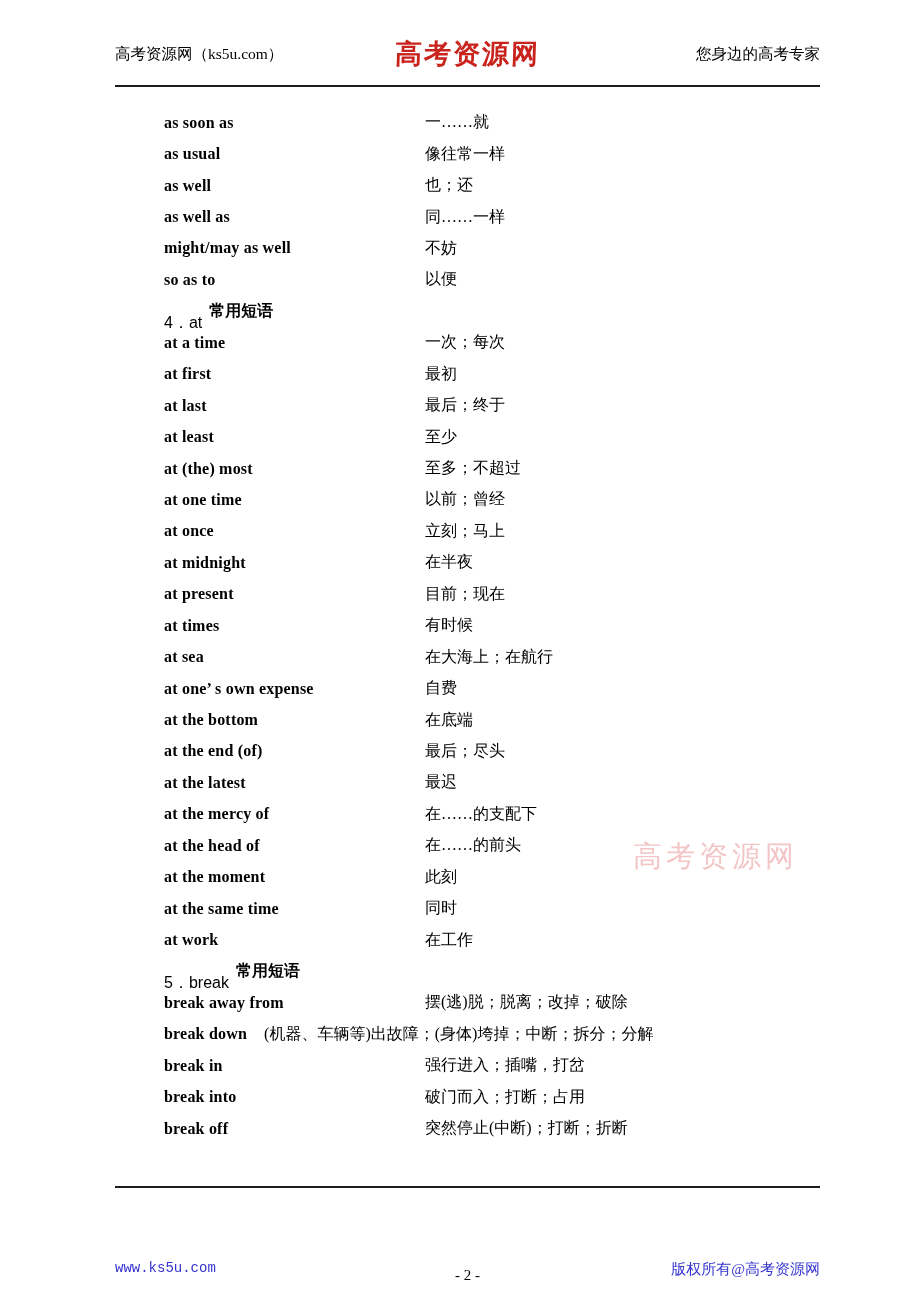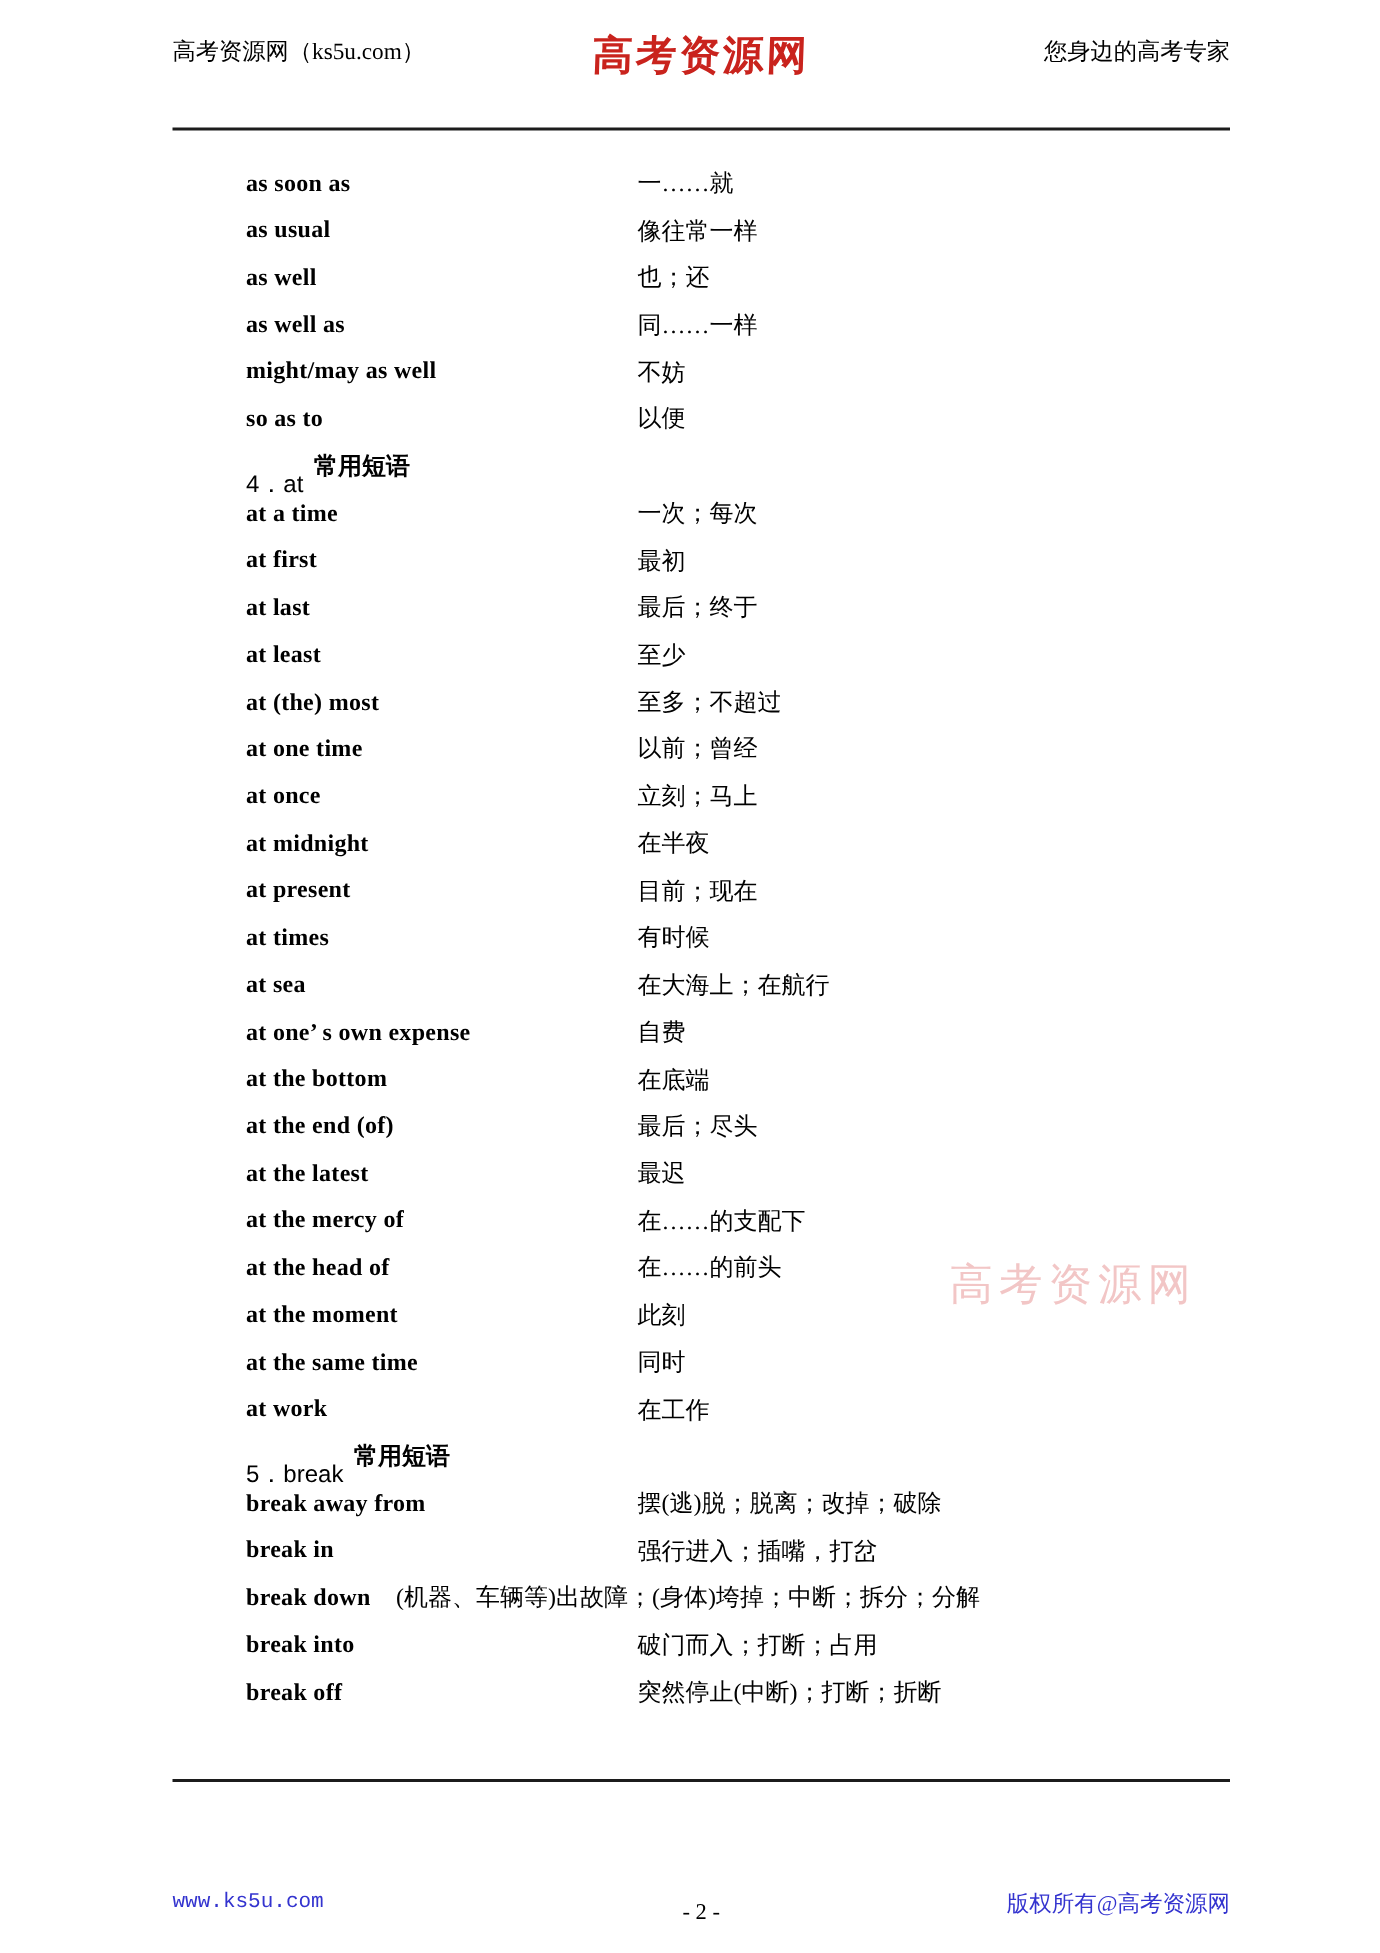--- a/index.html
+++ b/index.html
@@ -4,22 +4,22 @@
 <style>
   html,body { margin:0; padding:0; background:#ffffff; }
   .page {
     position:relative; width:920px; height:1302px; background:#ffffff;
     overflow:hidden; color:#000;
     font-family:"Liberation Serif","DejaVu Serif",serif;
   }
 
   
   .header {
-    position:absolute; left:115px; top:24px; width:705px; height:42px;
-    display:flex; align-items:flex-start;
+    position:absolute; left:115px; top:34px; width:705px; height:42px;
+    display:flex; align-items:center;
   }
   .header-left  { flex:1; font-size:15.5px; padding-bottom:1px; white-space:nowrap; }
   .header-logo  { font-size:27px; font-weight:bold; letter-spacing:2px;
                   line-height:1; padding-bottom:2px; white-space:nowrap;
                   transform:skewX(-2deg); }
   .header-right { flex:1; font-size:15.5px; padding-bottom:1px; text-align:right; white-space:nowrap;font-family:Liberation Mono, monospace; }
   .header-rule, .footer-rule {
     position:absolute; left:115px; width:705px; height:2px; background:#1c1c1c;
   }
   .header-rule { top:85px; }
@@ -173,27 +173,27 @@
         <span class="zh">在工作</span>
       </div>
       <div class="row heading">
         <span class="prefix">5．break</span>
         <span class="label">常用短语</span>
       </div>
       <div class="row">
         <span class="en">break away from</span>
         <span class="zh">摆(逃)脱；脱离；改掉；破除</span>
       </div>
-      <div class="row">
-        <span class="en">break in</span>
-        <span class="zh">强行进入；插嘴，打岔</span>
-      </div>
       <div class="row inline">
         <span class="en">break down</span>
         <span class="zh">(机器、车辆等)出故障；(身体)垮掉；中断；拆分；分解</span>
+      </div>
+      <div class="row">
+        <span class="en">break in</span>
+        <span class="zh">强行进入；插嘴，打岔</span>
       </div>
       <div class="row">
         <span class="en">break into</span>
         <span class="zh">破门而入；打断；占用</span>
       </div>
       <div class="row">
         <span class="en">break off</span>
         <span class="zh">突然停止(中断)；打断；折断</span>
       </div>
     </div>

